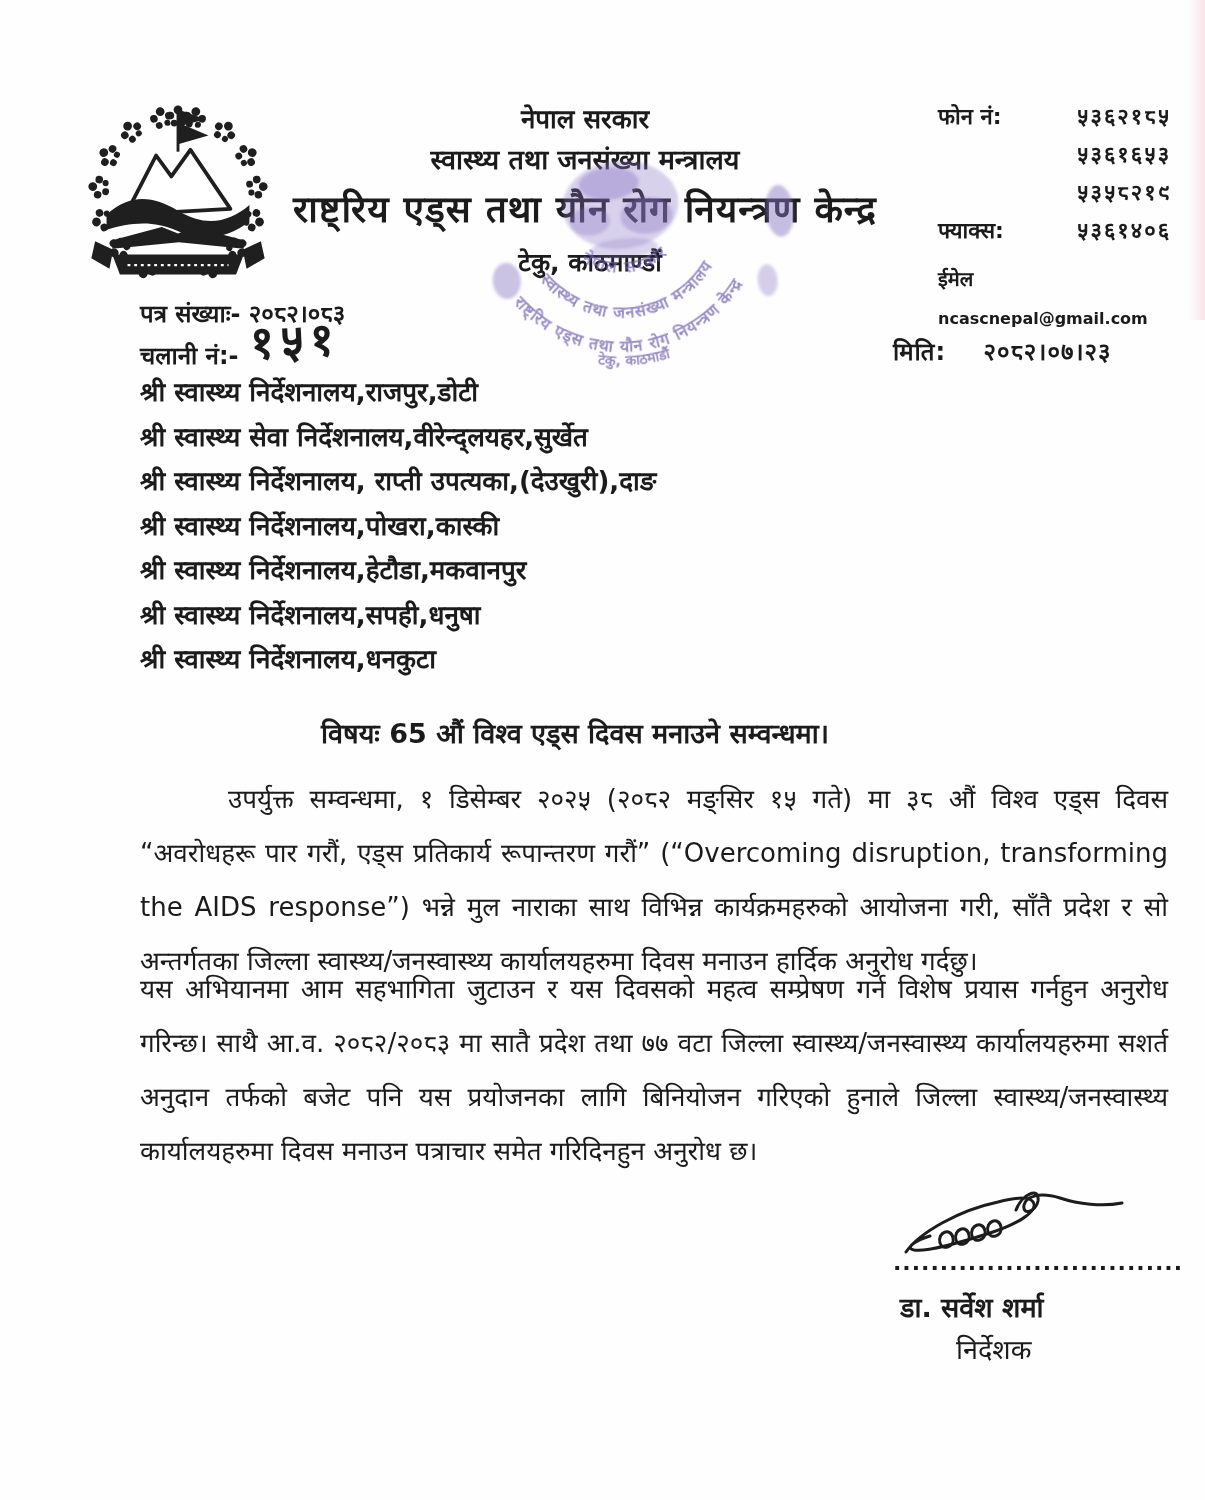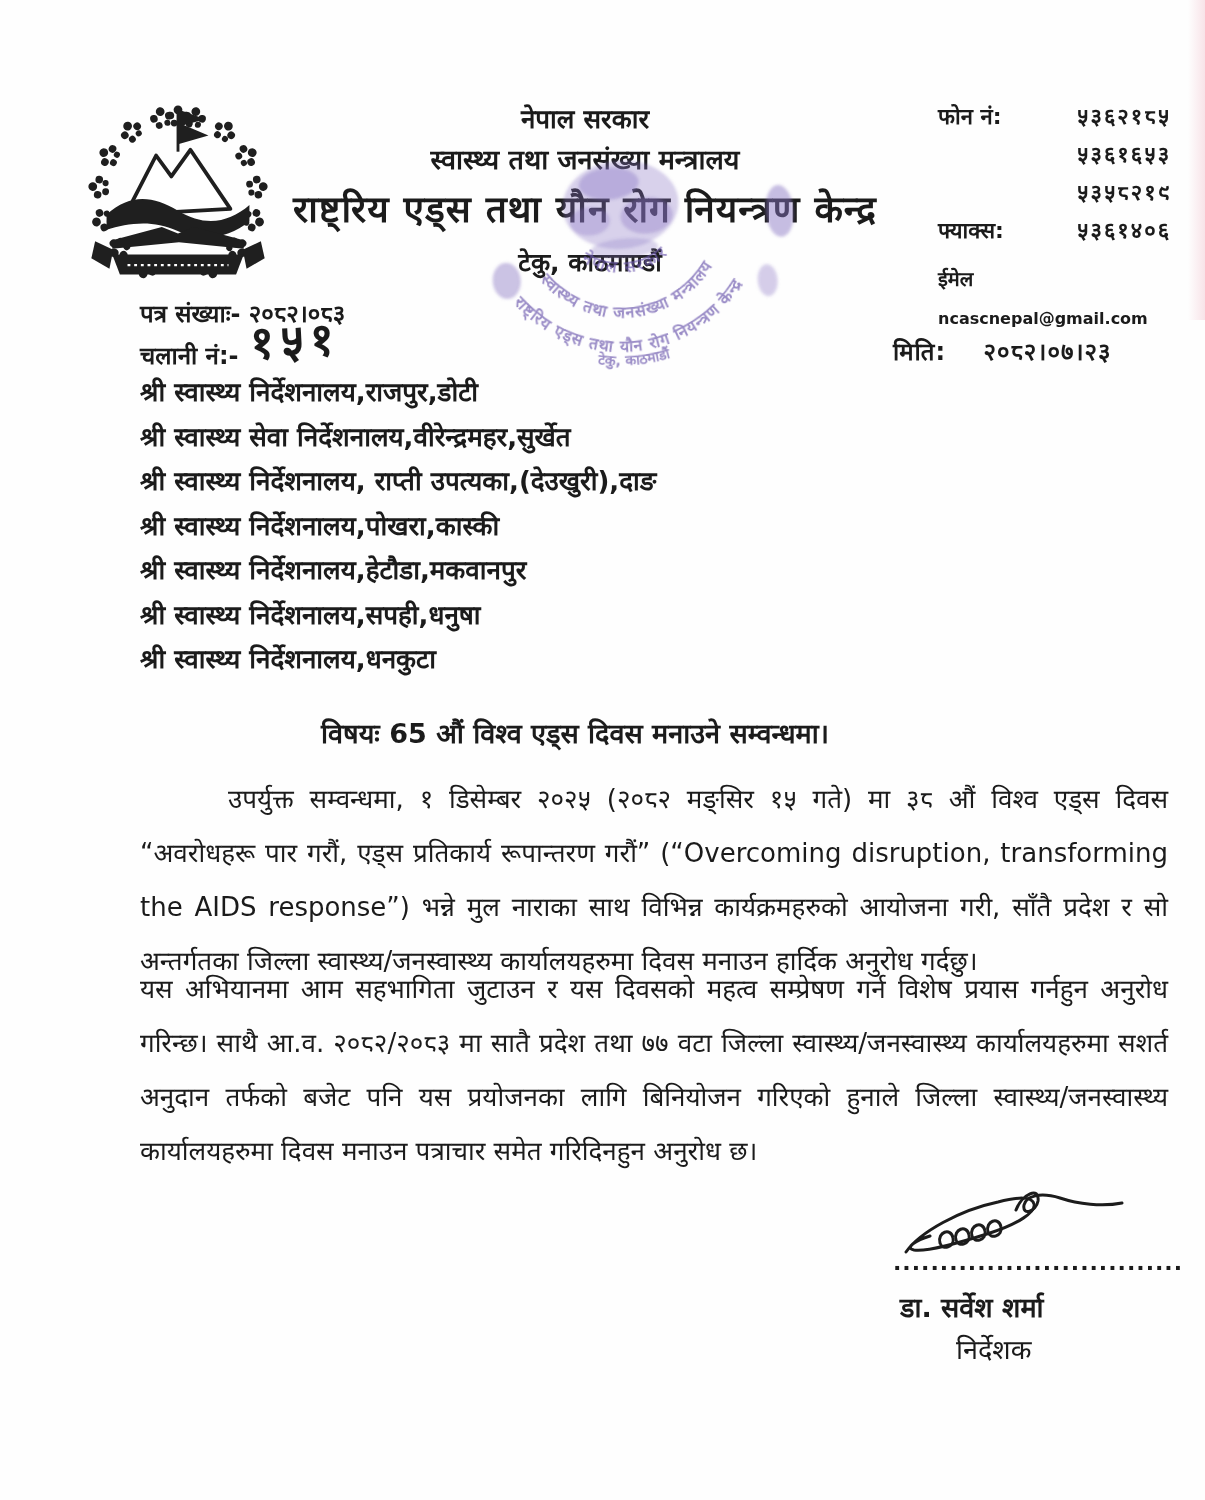--- a/index.html
+++ b/index.html
@@ -156,21 +156,21 @@
   </div>
   <div class="abs dispatchline">चलानी नं:-</div>
   <div class="abs dispatch-hw">१५१</div>
   <div class="abs dateline">
     <span class="dl">मिति:</span>
     <span>२०८२।०७।२३</span>
   </div>
 
   <div class="abs recipients">
     <div>श्री स्वास्थ्य निर्देशनालय,राजपुर,डोटी</div>
-    <div>श्री स्वास्थ्य सेवा निर्देशनालय,वीरेन्द्रमहर,सुर्खेत</div>
+    <div>श्री स्वास्थ्य सेवा निर्देशनालय,वीरेन्द्लयहर,सुर्खेत</div>
     <div>श्री स्वास्थ्य निर्देशनालय, राप्ती उपत्यका,(देउखुरी),दाङ</div>
     <div>श्री स्वास्थ्य निर्देशनालय,पोखरा,कास्की</div>
     <div>श्री स्वास्थ्य निर्देशनालय,हेटौडा,मकवानपुर</div>
     <div>श्री स्वास्थ्य निर्देशनालय,सपही,धनुषा</div>
     <div>श्री स्वास्थ्य निर्देशनालय,धनकुटा</div>
   </div>
 
   <div class="abs subject">विषयः 65 औं विश्व एड्स दिवस मनाउने सम्वन्धमा।</div>
 
   <div class="abs para para1">उपर्युक्त सम्वन्धमा, १ डिसेम्बर २०२५ (२०८२ मङ्सिर १५ गते) मा ३८ औं विश्व एड्स दिवस “अवरोधहरू पार गरौं, एड्स प्रतिकार्य रूपान्तरण गरौं” (“Overcoming disruption, transforming the AIDS response”) भन्ने मुल नाराका साथ विभिन्न कार्यक्रमहरुको आयोजना गरी, साँतै प्रदेश र सो अन्तर्गतका जिल्ला स्वास्थ्य/जनस्वास्थ्य कार्यालयहरुमा दिवस मनाउन हार्दिक अनुरोध गर्दछु।</div>

